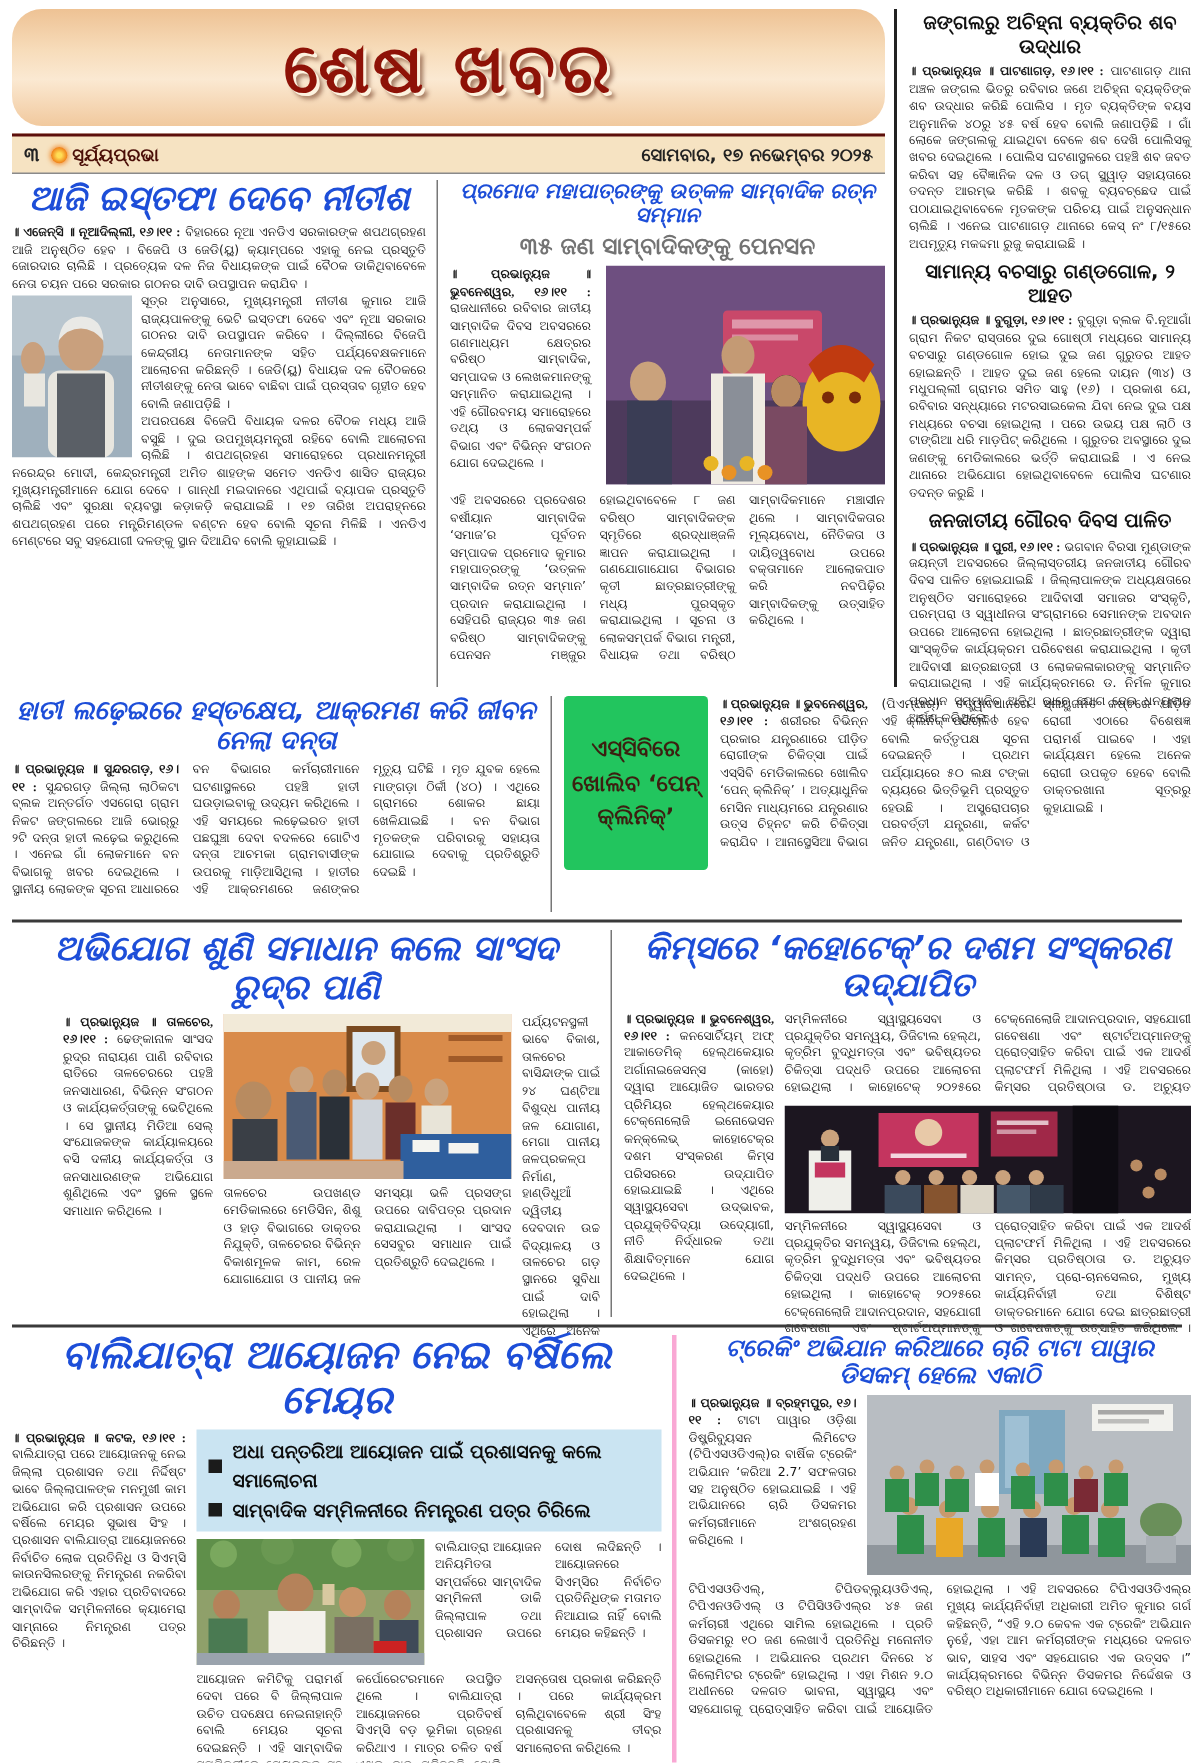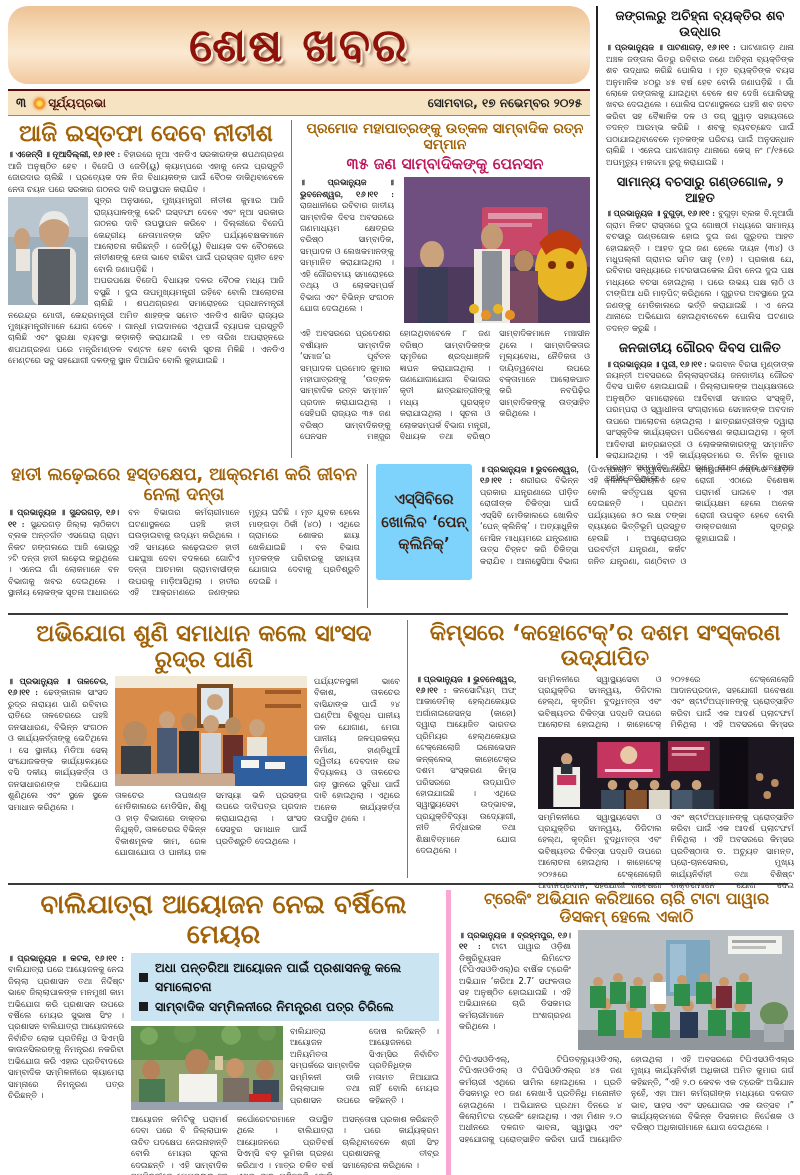--- a/index.html
+++ b/index.html
@@ -32,67 +32,67 @@
   .brand{color:#4a0d06;display:flex;align-items:center;gap:3px;}
   .sun{width:11px;height:11px;display:inline-block;border-radius:50%;
     background:radial-gradient(circle,#ffdd55 20%,#ef7d16 70%);
     box-shadow:0 0 3px 1px rgba(239,125,22,.7);}
   .date{font-size:12px;}
   .top-articles{flex:1;display:flex;margin-right:6px;}
   .art-a{width:282px;padding-right:7px;border-right:1px solid #777;}
   .art-b{flex:1;padding-left:8px;}
   .right-col{flex:1;border-left:2px solid #222;padding-left:8px;}
   
-  .h-xl{font-weight:bold;color:#a16207;line-height:1.15;margin:0 0 3px 0;text-align:center;}
+  .h-xl{font-weight:bold;color:#1d4ed8;line-height:1.15;margin:0 0 3px 0;text-align:center;font-style:italic;}
   .body,.bodytxt{font-size:8.3px;line-height:1.38;text-align:justify;color:#151515;margin:0;}
   .byline{font-weight:bold;font-family:Liberation Serif, serif;}
   .cols2{column-count:2;column-gap:9px;}
   .cols3{column-count:3;column-gap:9px;}
   .story{margin-bottom:6px;}
   .story h2{font-size:13px;font-weight:bold;text-align:center;margin:2px 0 3px 0;line-height:1.2;}
   
   .art-a h1{font-size:23px;}
   .float-photo{float:left;margin:2px 6px 2px 0;}
   
   .art-b h1{font-size:14px;}
-  .subhead{color:#be185d;font-weight:bold;font-size:15.5px;text-align:center;margin:1px 0 4px 0;}
+  .subhead{color:#737373;font-weight:bold;font-size:15.5px;text-align:center;margin:1px 0 4px 0;}
   .b-row{display:flex;gap:10px;}
   .b-side{width:94px;}
   .b-photo{flex:1;}
   .b-below{margin-top:5px;height:122px;overflow:hidden;}
   
   .mid-band{display:flex;height:144px;margin-top:6px;justify-content:flex-end;}
   .elephant{width:352px;padding-right:7px;border-right:1px solid #777;}
   .elephant h1{font-size:17.5px;}
   .pain{flex:1;display:flex;padding-left:8px;gap:8px;}
   .pinkbox{
-    width:96px;height:116px;background:#7dd3fc;border-radius:3px;
+    width:96px;height:116px;background:#22c55e;border-radius:3px;
     display:flex;align-items:center;justify-content:center;text-align:center;
     font-weight:bold;font-size:15px;color:#3c1f10;line-height:1.5;padding:4px;box-sizing:border-box;
   }
   .pain-text{flex:1;height:138px;overflow:hidden;}
   .hrule{border:none;border-top:2px solid #3a3a3a;margin:5px 6px 5px 0;}
   
   .sec3{display:flex;height:258px;}
   .mp-art{width:392px;padding-right:7px;border-right:1px solid #777;}
   .mp-art h1{font-size:23px;}
-  .mp-row{display:flex;gap:7px;}
+  .mp-row{display:flex;gap:7px;margin-left:34px;}
   .mp-c1{width:100px;}
   .mp-mid{width:192px;}
   .mp-c3{flex:1;}
   .kims{flex:1;padding-left:8px;}
   .kims h1{font-size:22px;}
-  .k-row{display:flex;gap:22px;}
+  .k-row{display:flex;gap:7px;}
   .k-c1{width:100px;}
   .k-right{flex:1;}
   .k-top{height:60px;overflow:hidden;margin-bottom:3px;}
   .k-bot{margin-top:3px;height:82px;overflow:hidden;}
   
   .sec4{display:flex;height:286px;}
-  .bali{width:452px;padding-right:7px;border-right:5px solid #f9a8d4;}
+  .bali{width:452px;padding-right:7px;border-right:3px solid #f9a8d4;}
   .bali h1{font-size:26px;}
   .bali-row{display:flex;gap:7px;}
   .bali-c1{width:116px;}
   .bali-right{flex:1;}
   .bulletbox{background:#cae4f2;padding:5px 8px;margin-bottom:5px;}
   .bullet{display:flex;align-items:center;gap:7px;font-weight:bold;font-size:12.5px;line-height:1.55;color:#0b0b0b;}
   .sq{width:9px;height:9px;background:#1b1b1b;flex:0 0 auto;}
   .bali-mid{display:flex;gap:7px;margin-bottom:4px;}
   .bali-midtxt{flex:1;height:84px;overflow:hidden;}
   .bali-below{height:108px;overflow:hidden;}

